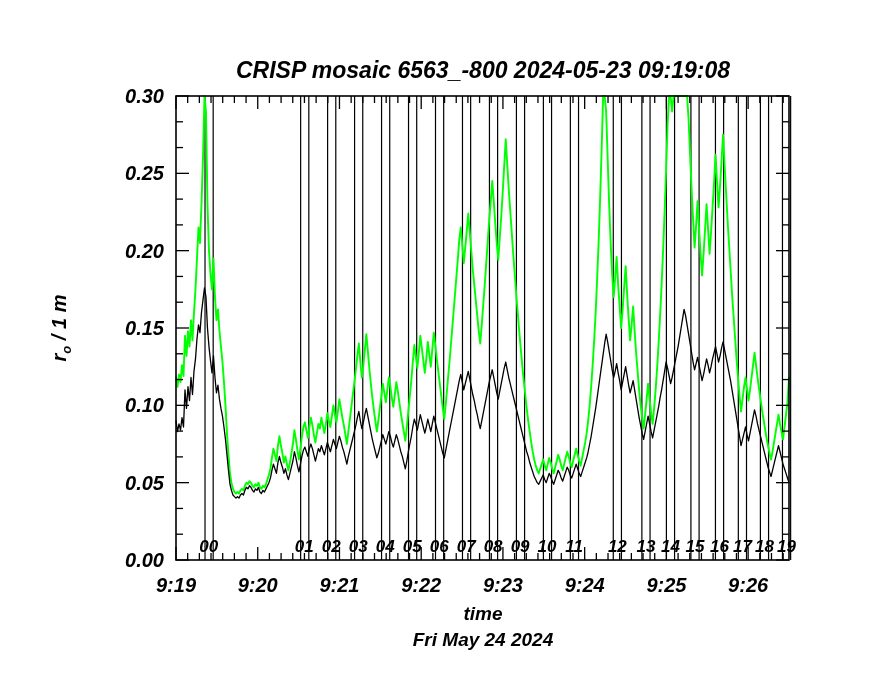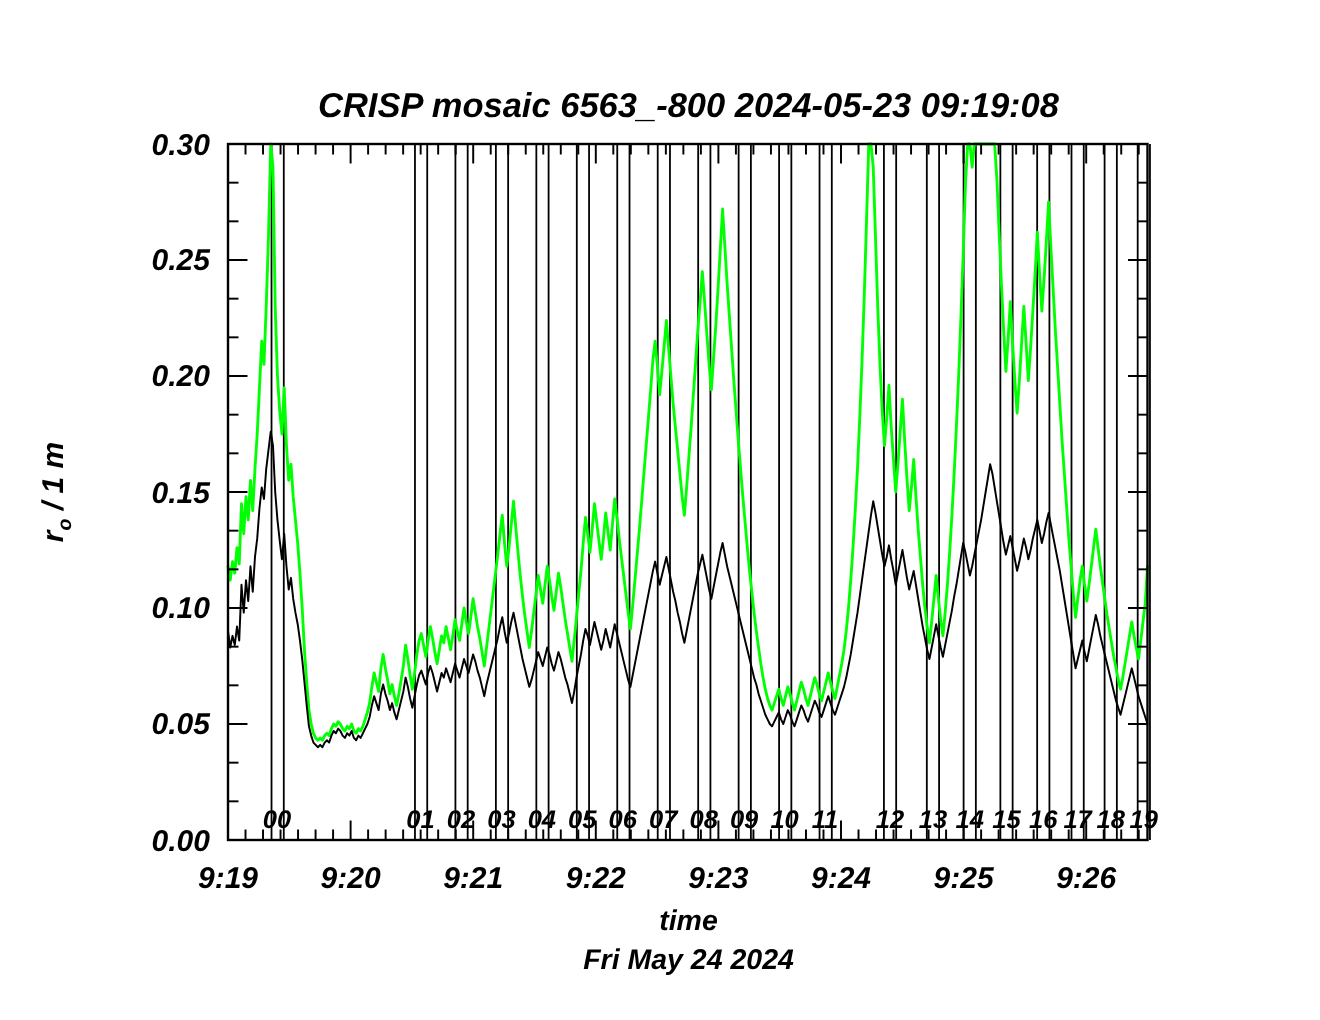--- a/index.html
+++ b/index.html
@@ -11,20 +11,21 @@
     width: 880px;
     height: 680px;
     overflow: hidden;
     font-family: "Liberation Sans", sans-serif;
   }
   #plot-root {
     position: relative;
     width: 752px;
     height: 680px;
     background: #ffffff;
+    padding-left: 24px;
   }
   svg#chart {
     display: block;
     width: 880px;
     height: 680px;
   }
   text {
     font-family: "Liberation Sans", sans-serif;
     font-weight: bold;
     font-style: italic;

